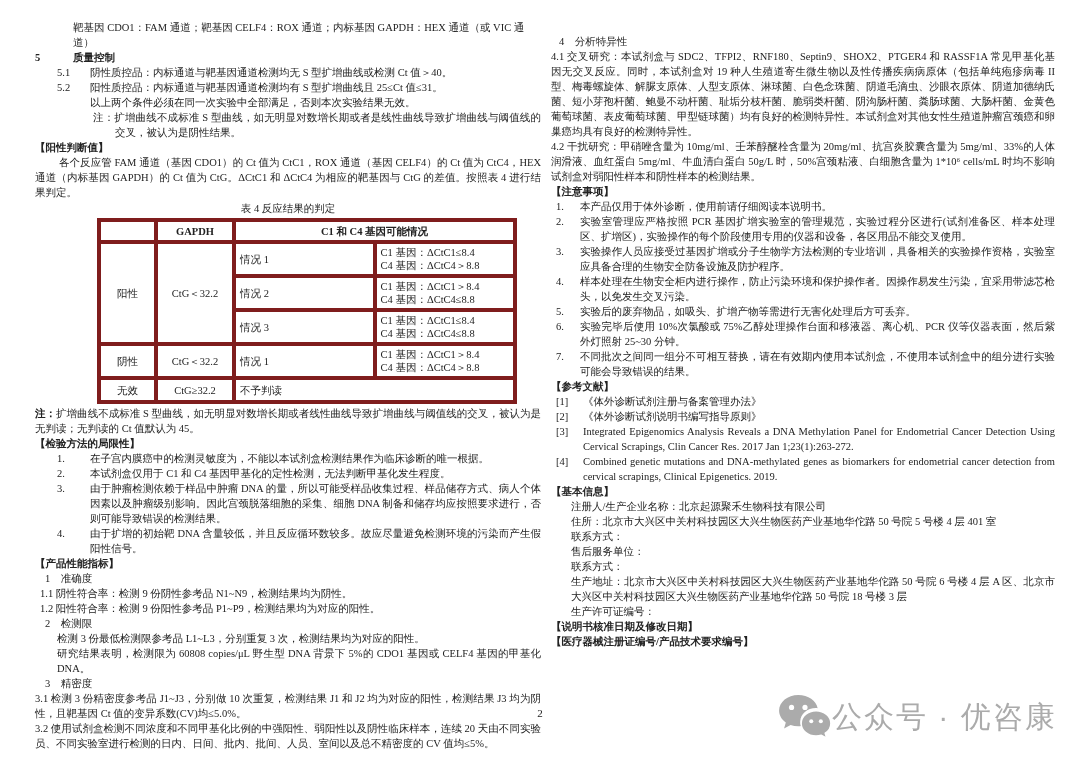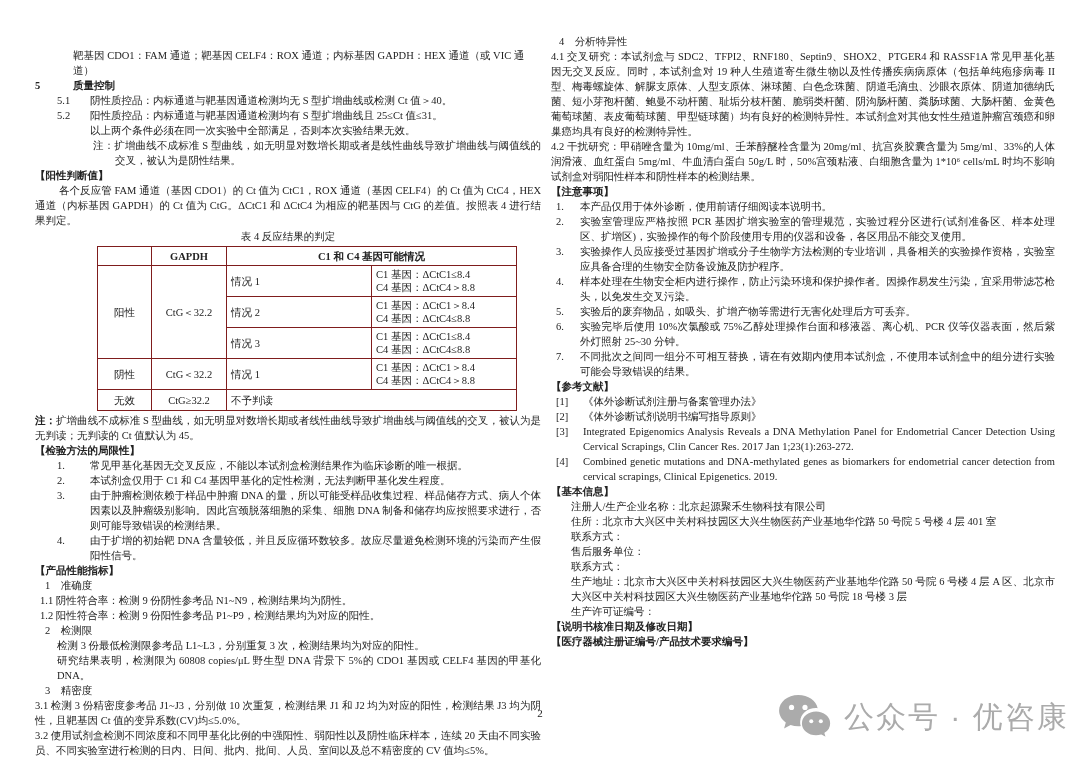--- a/index.html
+++ b/index.html
@@ -1,21 +1,21 @@
 <!DOCTYPE html>
 <html><head>
 <meta charset="utf-8">
 <style>
   html,body{margin:0;padding:0;background:#ffffff;}
   .page{
     position:relative;width:1080px;height:762px;background:#ffffff;overflow:hidden;
     font-family:"Liberation Serif","DejaVu Serif",serif;
     font-size:10.5px;line-height:15px;color:#222222;
   }
-  .col{position:absolute;top:48px;}
+  .col{position:absolute;top:20px;}
   .col-left{left:35px;width:506px;}
   .col-right{left:551px;top:34px;width:504px;}
   .b{font-weight:bold;}
   .p{text-align:justify;}
   .ti{text-indent:24px;}
   .pl5{padding-left:5px;}
   .pl8{padding-left:8px;}
   .pl10{padding-left:10px;}
   .pl20{padding-left:20px;}
   .pl22{padding-left:22px;}
@@ -24,31 +24,31 @@
   .qcnote{padding-left:80px;text-indent:-22px;text-align:justify;}
   .hn{display:inline-block;width:38px;}
   .li{display:flex;}
   .ln{flex:none;}
   .w24{width:24px;}
   .w27{width:27px;}
   .w33{width:33px;}
   .lt{flex:1 1 auto;text-align:justify;}
   .tbl-title{text-align:center;margin-top:1px;}
   table.judge{border-collapse:collapse;margin:2px 0 2px 62px;width:420px;table-layout:fixed;}
-  table.judge td{border:1px solid #7f1d1d;padding:0 4px;vertical-align:middle;line-height:13px;}
+  table.judge td{border:4px solid #7f1d1d;padding:0 4px;vertical-align:middle;line-height:13px;}
   .c-res{width:45px;text-align:center;}
   .c-gapdh{width:66px;text-align:center;}
   .c-case{width:52px;padding-left:8px;}
   .c-detail{padding-left:8px;}
   .row-h td{height:18px;font-weight:bold;text-align:center;}
   .row-case td{height:30px;}
   .row-last td{height:20px;}
   .page-num{position:absolute;left:0;top:706px;width:1080px;text-align:center;font-size:11px;}
   .watermark{
-    position:absolute;left:778px;top:692px;display:flex;align-items:center;gap:12px;
+    position:absolute;left:778px;top:692px;display:flex;align-items:center;
     color:#ababab;font-family:"Liberation Sans","DejaVu Sans",sans-serif;
     font-size:30px;line-height:50px;letter-spacing:2px;white-space:nowrap;
   }
   .watermark svg{display:block;}
 </style>
 </head>
 <body>
 
 <div class="page">
 
@@ -125,21 +125,21 @@
       </table>
 
     <div class="p">
       <span class="b">注：</span><span>扩增曲线不成标准 S 型曲线，如无明显对数增长期或者线性曲线导致扩增曲线与阈值线的交叉，被认为是无判读；无判读的 Ct 值默认为 45。</span>
     </div>
 
     <div class="b">【检验方法的局限性】</div>
     <div>
         <div class="li pl22">
         <span class="ln w33">1.</span>
-        <span class="lt">常见甲基化基因无交叉反应，不能以本试剂盒检测结果作为临床诊断的唯一根据。</span>
+        <span class="lt">在子宫内膜癌中的检测灵敏度为，不能以本试剂盒检测结果作为临床诊断的唯一根据。</span>
       </div>
         <div class="li pl22">
         <span class="ln w33">2.</span>
         <span class="lt">本试剂盒仅用于 C1 和 C4 基因甲基化的定性检测，无法判断甲基化发生程度。</span>
       </div>
         <div class="li pl22">
         <span class="ln w33">3.</span>
         <span class="lt">由于肿瘤检测依赖于样品中肿瘤 DNA 的量，所以可能受样品收集过程、样品储存方式、病人个体因素以及肿瘤级别影响。因此宫颈脱落细胞的采集、细胞 DNA 制备和储存均应按照要求进行，否则可能导致错误的检测结果。</span>
       </div>
         <div class="li pl22">

